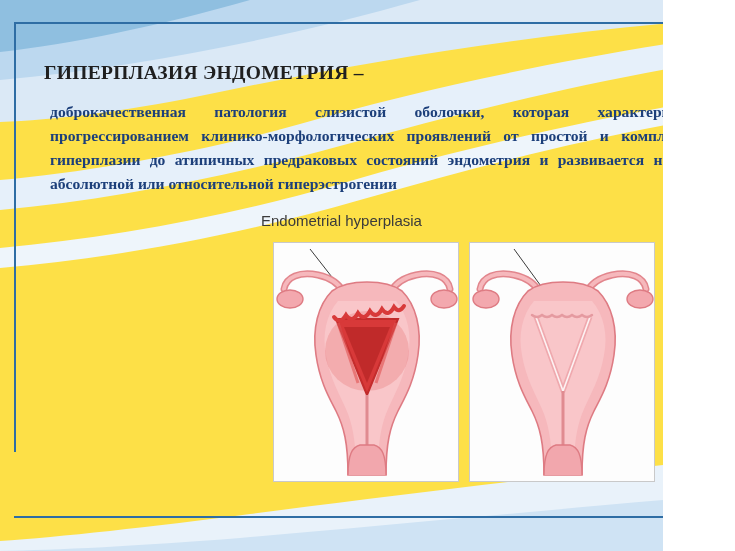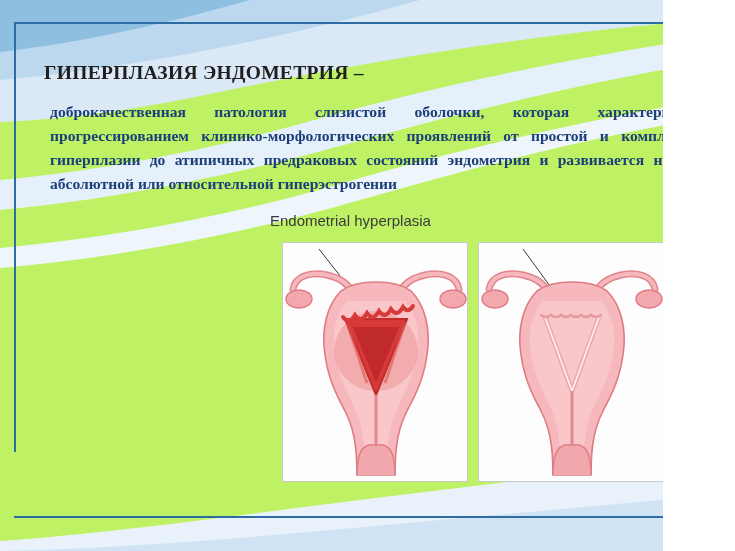--- a/index.html
+++ b/index.html
@@ -10,21 +10,21 @@
     width: 735px;
     height: 551px;
     background: #ffffff;
     font-family: "Liberation Serif", serif;
     overflow: hidden;
   }
   .slide {
     position: relative;
     width: 663px;
     height: 551px;
-    background: #bef264;
+    background: #fde047;
     overflow: hidden;
   }
 
   
   .bg-svg {
     position: absolute;
     left: 0; top: 0;
     width: 735px; height: 551px;
     pointer-events: none;
   }
@@ -82,21 +82,21 @@
     line-height: 1.55;
     text-align: justify;
     text-justify: inter-word;
     margin: 16px;
     width: 664px;
   }
 
   
   .figure {
     position: absolute;
-    left: 262px;
+    left: 253px;
     top: 212px;
     width: 400px;
     height: 278px;
   }
   .fig-captions {
     position: relative;
     height: 26px;
   }
   .fig-caption {
     position: absolute;

